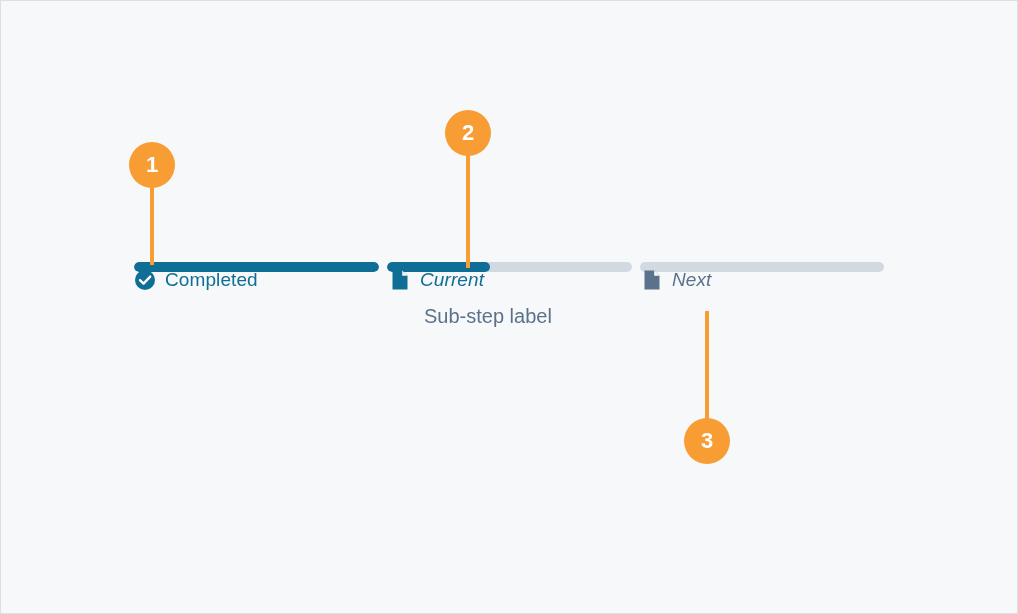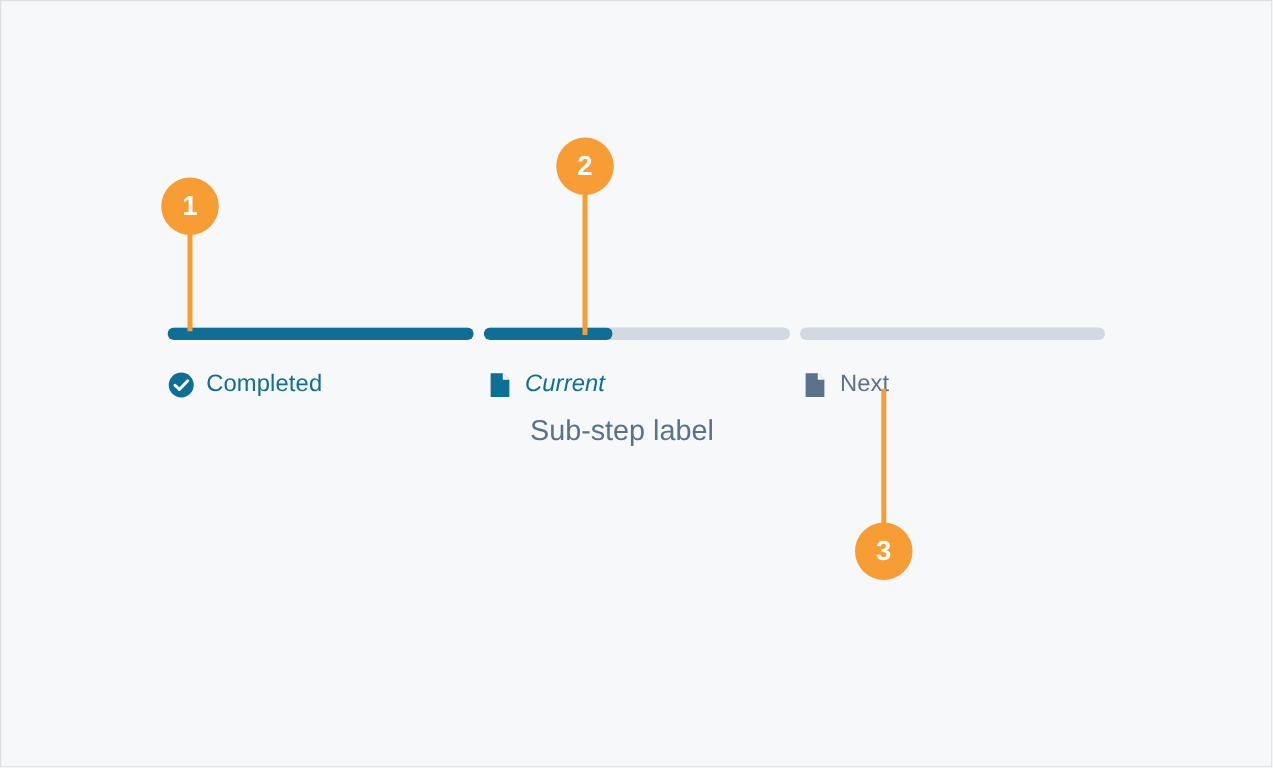--- a/index.html
+++ b/index.html
@@ -42,21 +42,21 @@
     left: 0;
     top: 0;
     height: 10px;
     border-radius: 5px;
     background: #0f6e96;
   }
 
   
   .step {
     position: absolute;
-    top: 294px;
+    top: 266px;
     display: flex;
     flex-direction: column;
   }
   .step-head {
     display: flex;
     align-items: center;
     gap: 9px;
     height: 26px;
   }
   .step-label {
@@ -65,21 +65,21 @@
     letter-spacing: 0.1px;
     white-space: nowrap;
   }
   .step-label.done    { color: #0f6e96; }
   .step-label.current { color: #0f6e96; font-style: italic; }
   .step-label.next    { color: #5b728c; }
 
   .sub-label {
     margin-top: 10px;
     margin-left: 35px;
-    font-size: 23px;
+    font-size: 20px;
     line-height: 26px;
     color: #5b728c;
     white-space: nowrap;
   }
 
   .icon {
     display: block;
     width: 22px;
     height: 22px;
     flex: 0 0 22px;
@@ -147,21 +147,21 @@
         <svg width="22" height="22" viewBox="0 0 22 22" xmlns="http://www.w3.org/2000/svg">
           <path d="M3.5 1.5 H13.2 L18.5 6.8 V20.5 H3.5 Z" fill="#0f6e96"></path>
           <path d="M13.2 1.5 V6.8 H18.5 Z" fill="#f7f8fa"></path>
         </svg>
       </span>
       <span class="step-label current">Current</span>
     </div>
     <div class="sub-label">Sub-step label</div>
   </div>
 
-  <div class="step" id="step3" style="left: 640px;">
+  <div class="step" id="step3" style="left: 640px; font-style: italic;">
     <div class="step-head">
       <span class="icon">
         <svg width="22" height="22" viewBox="0 0 22 22" xmlns="http://www.w3.org/2000/svg">
           <path d="M3.5 1.5 H13.2 L18.5 6.8 V20.5 H3.5 Z" fill="#5b728c"></path>
           <path d="M13.2 1.5 V6.8 H18.5 Z" fill="#f7f8fa"></path>
         </svg>
       </span>
       <span class="step-label next">Next</span>
     </div>
   </div>

